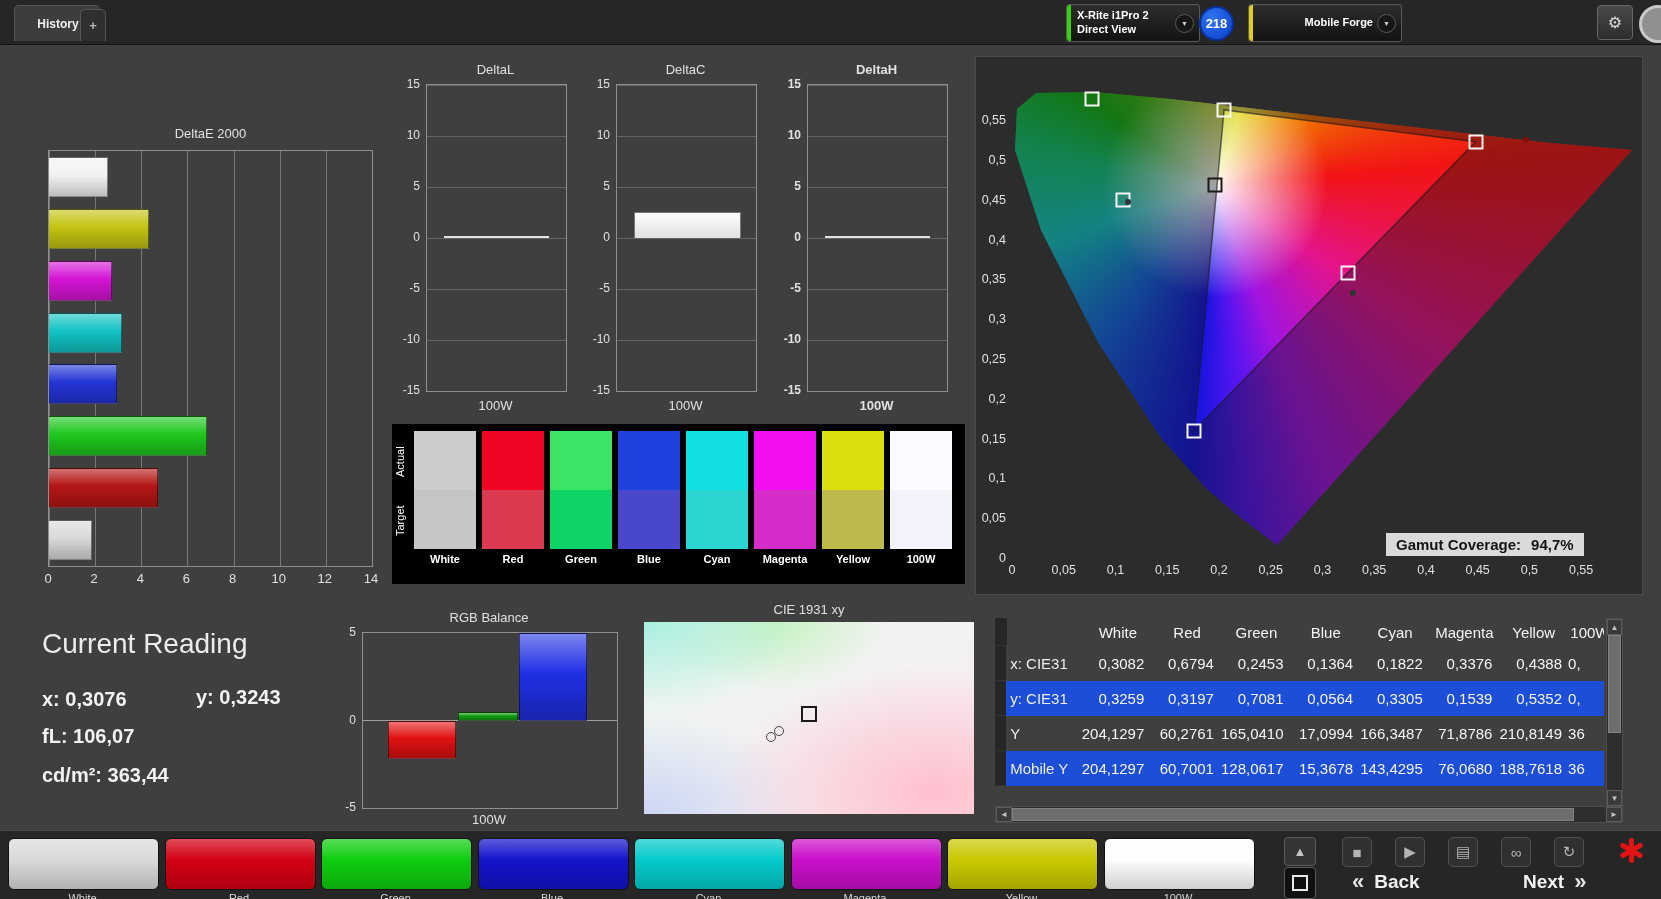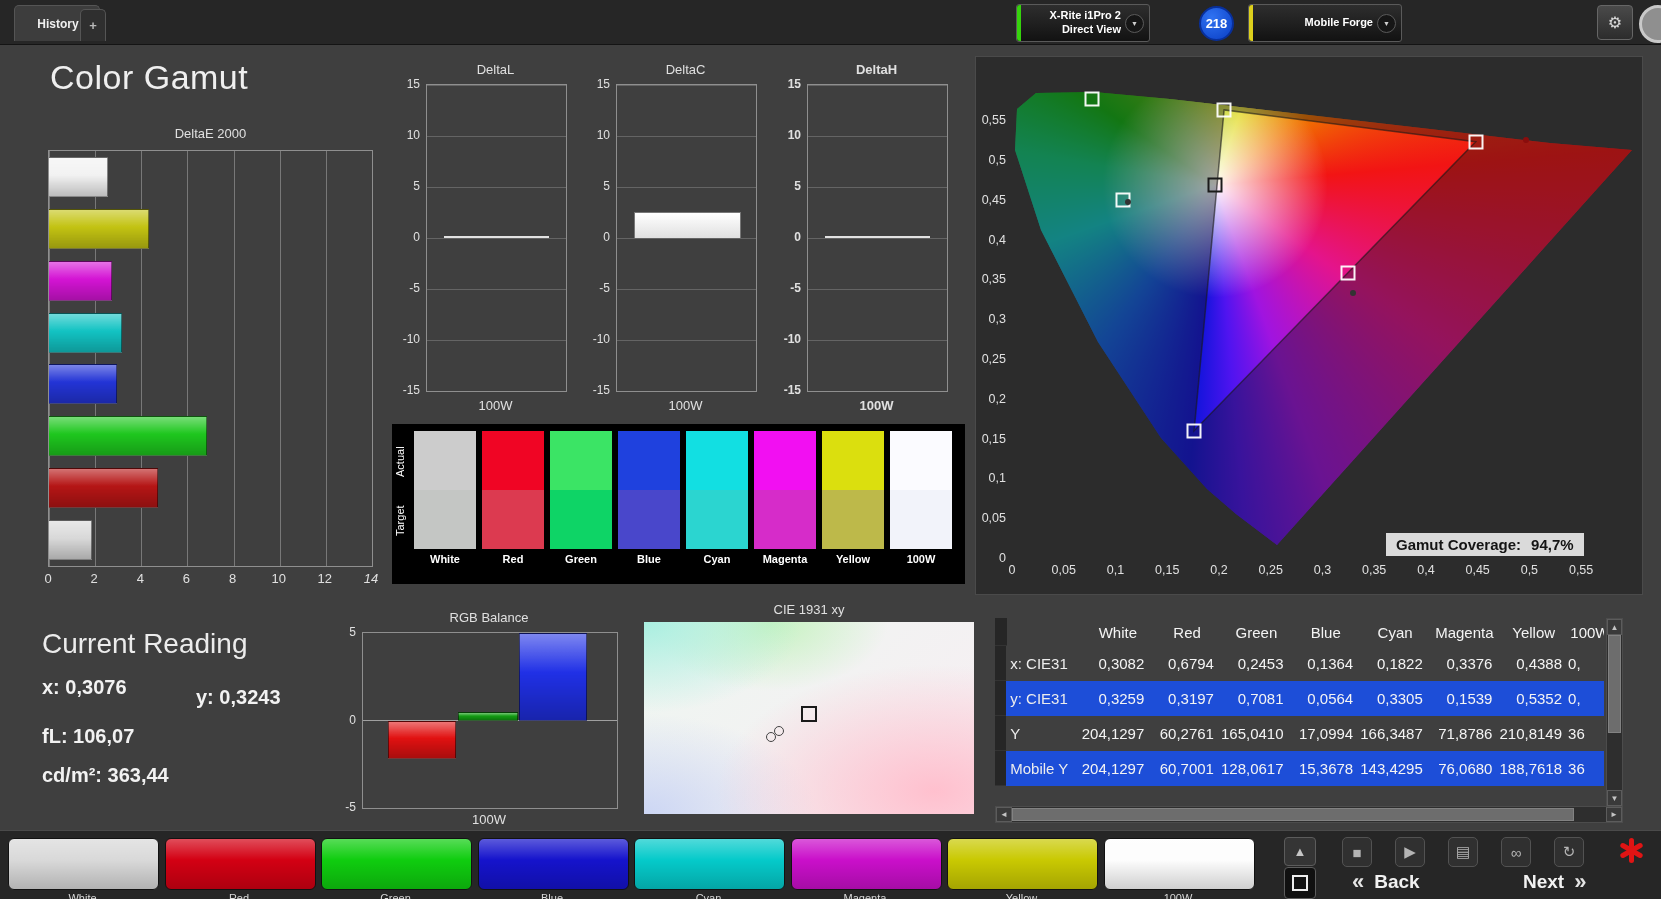--- a/index.html
+++ b/index.html
@@ -15,21 +15,21 @@
   .tab.active{left:14px;width:72px;padding-left:12px;}
   .tab.plus{left:80px;top:9px;width:24px;height:31px;background:#2f2f2f;color:#b8b8b8;font-size:13px;}
   .dd{position:absolute;top:4px;height:36px;background:linear-gradient(to bottom,#2e2e2e,#121212);
       border:1px solid #5a5a5a;border-radius:3px;display:flex;align-items:center;}
   .dd .accent{width:4px;align-self:stretch;border-radius:3px 0 0 3px;}
   .accent.green{background:#35d30c;}
   .accent.yellow{background:#ddd01c;}
   .dd-text{flex:1;padding:0 4px 0 6px;font-size:11px;font-weight:bold;color:#fff;line-height:1.25;display:flex;flex-direction:column;}
   .chev{width:17px;height:17px;margin-right:5px;border-radius:50%;background:#161616;border:1px solid #5a5a5a;
         display:flex;align-items:center;justify-content:center;font-size:7px;color:#cfcfcf;}
-  #dd-meter{left:1016px;width:132px;text-align:right;}
+  #dd-meter{left:1066px;width:132px;}
   #badge218{position:absolute;left:1199px;top:6px;width:31px;height:31px;border-radius:50%;
         background:radial-gradient(circle at 35% 30%,#2f72f2,#0a3ec4);border:2px solid #082f9a;
         display:flex;align-items:center;justify-content:center;font-size:13px;font-weight:bold;color:#fff;}
   #dd-source{left:1248px;width:152px;text-align:right;}
   #dd-control{left:1412px;width:173px;}
   #gearbtn{position:absolute;left:1597px;top:5px;width:34px;height:33px;border-radius:4px;
         background:linear-gradient(to bottom,#4a4a4a,#2c2c2c);border:1px solid #666;
         display:flex;align-items:center;justify-content:center;font-size:16px;color:#d8d8d8;}
   #edgecircle{position:absolute;right:-16px;top:5px;width:32px;height:32px;border-radius:50%;
         background:#8f8f8f;border:3px solid #c9c9c9;}
@@ -191,21 +191,20 @@
       <span class="chev">
           <span>▼</span>
         </span>
     </div>
     <div id="gearbtn">
       <span>⚙</span>
     </div>
     <div id="edgecircle"></div>
   </div>
 
-  <div id="page-title">Color Gamut</div>
 
   <div id="deltae">
     <div class="ctitle">DeltaE 2000</div>
     <div class="plot">
         <div id="deltae-bars">
           <div class="debar-row">
             <div class="debar" style="width: 17.8571%; background-color: rgb(242, 242, 242);"></div>
           </div>
           <div class="debar-row">
             <div class="debar" style="width: 30.7143%; background-color: rgb(195, 195, 18);"></div>
@@ -231,21 +230,21 @@
         </div>
       </div>
     <div class="xticks" id="deltae-xticks">
         <span class="xtick" style="left: 0%;">0</span>
         <span class="xtick" style="left: 14.2857%;">2</span>
         <span class="xtick" style="left: 28.5714%;">4</span>
         <span class="xtick" style="left: 42.8571%;">6</span>
         <span class="xtick" style="left: 57.1429%;">8</span>
         <span class="xtick" style="left: 71.4286%;">10</span>
         <span class="xtick" style="left: 85.7143%;">12</span>
-        <span class="xtick" style="left: 100%; font-style: italic;">14</span>
+        <span class="xtick" style="left: 100%;">14</span>
       </div>
   </div>
 
   <div id="small-charts">
       <div class="schart" style="left: 394px;">
         <div class="ctitle">DeltaL</div>
         <div class="yticks">
           <span class="ytick" style="top: 0%;">15</span>
           <span class="ytick" style="top: 16.6667%;">10</span>
           <span class="ytick" style="top: 33.3333%;">5</span>
@@ -388,21 +387,21 @@
         <span class="xtick" style="left: 82.7815%;">0,5</span>
         <span class="xtick" style="left: 91.0596%;">0,55</span>
       </div>
     <div id="coverage">
       <span>Gamut Coverage:</span><span class="sp"></span><span>94,7%</span>
     </div>
   </div>
 
   <div id="reading">
     <div class="rtitle">Current Reading</div>
-    <div class="rline" style="left:0;top:48px;">
+    <div class="rline" style="left:0;top:60px;">
       <span>x:</span> <span>0,3076</span>
     </div>
     <div class="rline" style="left:154px;top:58px;">
       <span>y:</span> <span>0,3243</span>
     </div>
     <div class="rline" style="left:0;top:97px;">
       <span>fL:</span> <span>106,07</span>
     </div>
     <div class="rline" style="left:0;top:136px;">
       <span>cd/m²:</span> <span>363,44</span>

